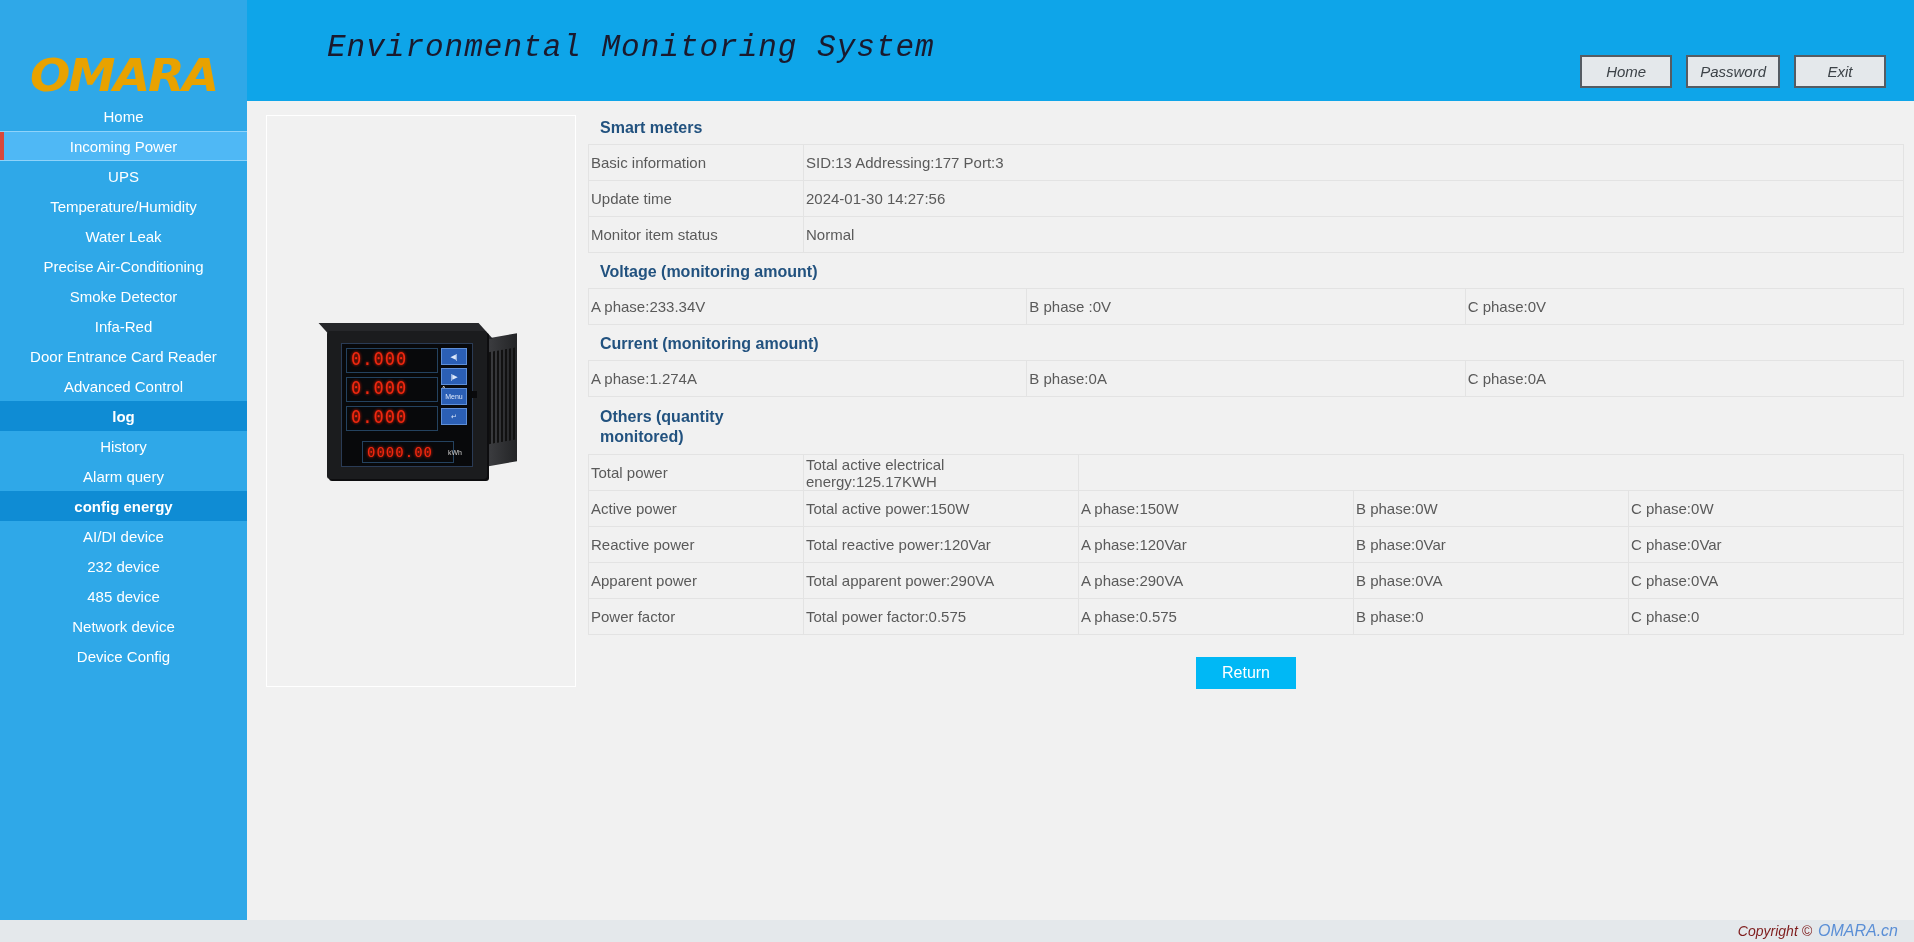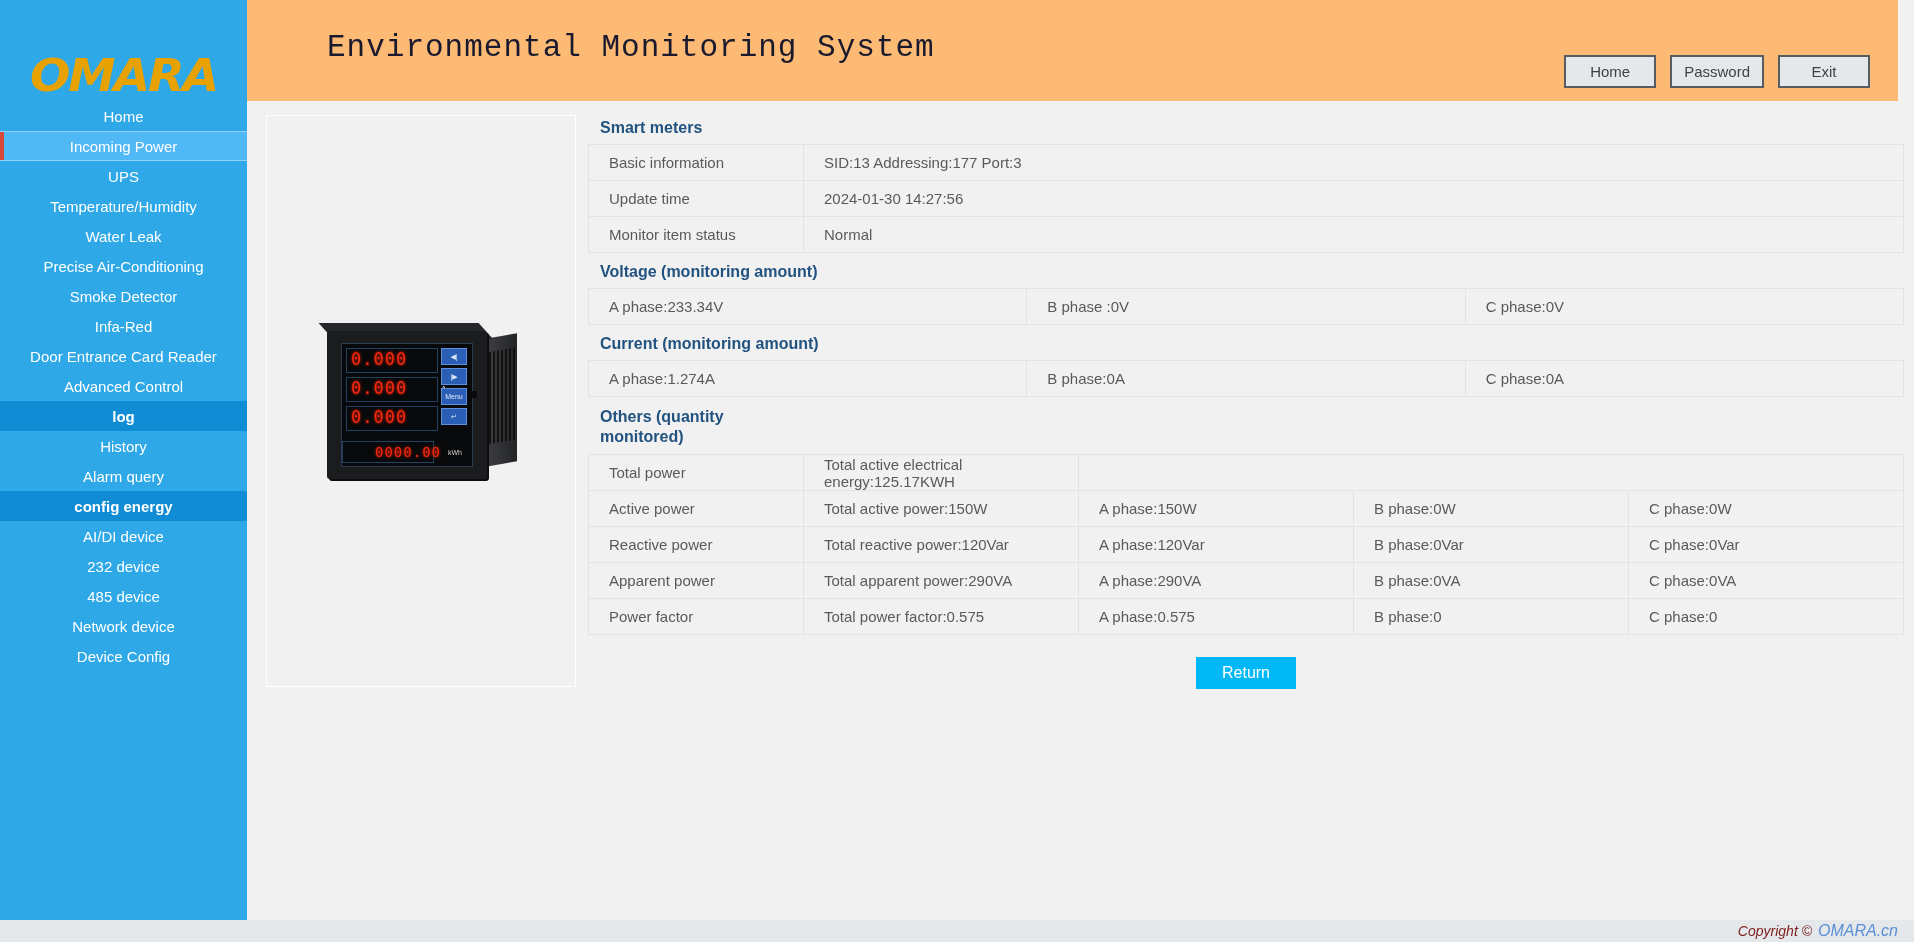--- a/index.html
+++ b/index.html
@@ -18,22 +18,23 @@
   }
   .logo-text {
     font-family: "DejaVu Sans", sans-serif;
     font-size: 44px; font-weight: 900; font-style: italic;
     color: #e8a200; letter-spacing: -2px;
     transform: scaleX(1.08);
   }
 
   
   .header {
-    position: absolute; left: 247px; top: 0; right: 16px; height: 101px;
-    background: #fdba74;
+    position: absolute; left: 247px; top: 0; right: 0; height: 101px;
+    background: #0ea5e9;
+    font-style: italic;
   }
   .header-title {
     position: absolute; left: 80px; top: 30px;
     font-family: "Liberation Mono", "DejaVu Sans Mono", monospace;
     font-size: 31px; color: #1a1a2e; letter-spacing: 1px; white-space: nowrap;
   }
   .header-buttons {
     position: absolute; right: 28px; top: 55px; display: flex; gap: 14px;
   }
   .hbtn {
@@ -117,22 +118,22 @@
   }
   .btn-col {
     position: absolute; right: 3px; top: 4px; width: 28px;
   }
   .mbtn {
     width: 26px; height: 17px; background: #2b5fb5; margin-bottom: 3px;
     border: 1px solid #5e8fd8; display: flex; align-items: center;
     justify-content: center; color: #dde8fa; font-size: 7px;
   }
   .bottom-seg {
-    position: absolute; left: 0; bottom: 3px; width: 92px; height: 22px;
-    border: 1px solid #24425f; display: flex; align-items: center; padding-left: 28px;
+    position: absolute; left: 20px; bottom: 3px; width: 92px; height: 22px;
+    border: 1px solid #24425f; display: flex; align-items: center;
   }
   .kwh-box {
     position: absolute; right: 3px; bottom: 3px; width: 28px; height: 22px;
     color: #cfcfcf; font-size: 7px; display: flex; align-items: center;
     justify-content: center; text-align: center; line-height: 1;
   }
   .dot { position: absolute; right: 10px; top: 60px; width: 5px; height: 7px; background: #0a0a0c; }
 
   
   .data-area {
@@ -141,21 +142,21 @@
   .sec-title {
     color: #22527f; font-weight: bold; font-size: 16px;
     margin: 10px 0 7px 12px;
   }
   .sec-title.first { margin-top: 4px; }
   .sec-title.two-line { width: 170px; line-height: 1.25; }
 
   table.grid { width: 100%; border-collapse: collapse; table-layout: fixed; }
   table.grid td {
     border: 1px solid #e3e3e3; height: 36px;
-    padding: 0 20px; font-size: 15px; color: #5a5a5a;
+    padding: 0 2px; font-size: 15px; color: #5a5a5a;
     vertical-align: middle; background: #f1f1f1;
   }
   td.label-col { width: 215px; }
   td.green { color: #1f8a36; }
   td.blank { border: none; background: #f1f1f1; }
 
   .return-wrap { text-align: center; margin-top: 22px; padding-left: 0; }
   .return-btn {
     display: inline-block; width: 100px; height: 32px; line-height: 32px;
     background: #00b8f5; color: #ffffff; font-size: 16px;

